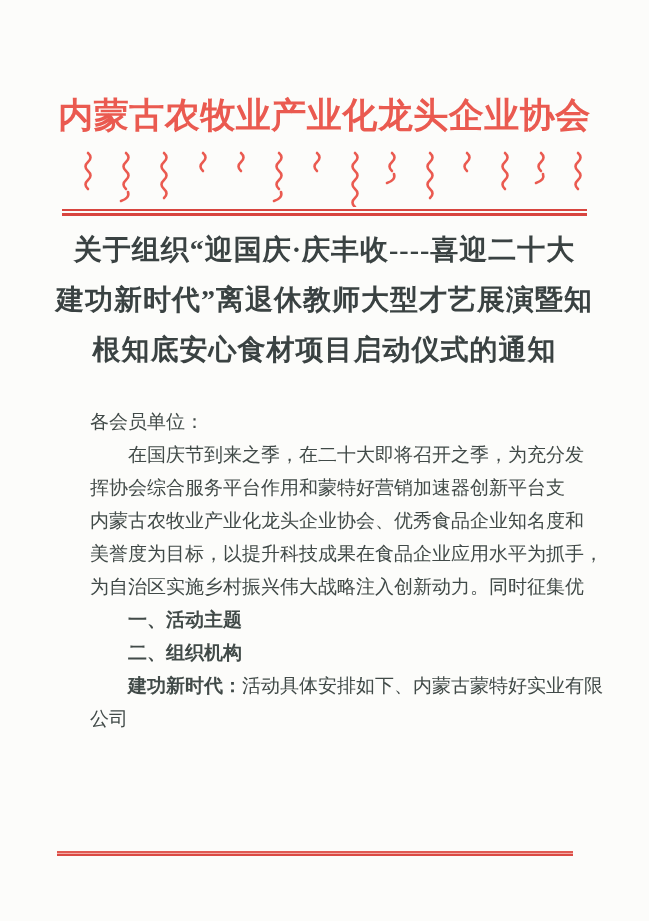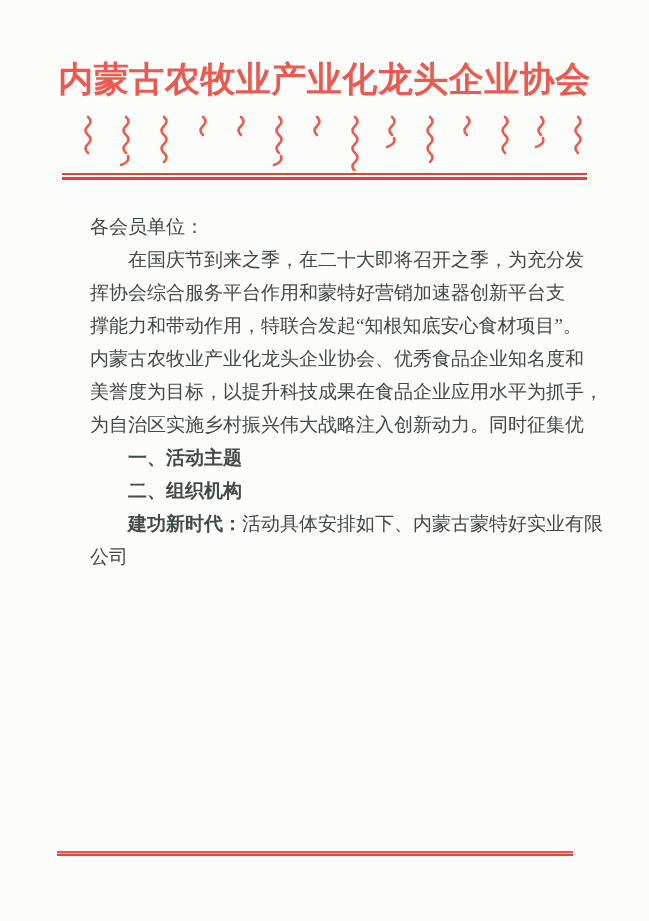--- a/index.html
+++ b/index.html
@@ -2,21 +2,21 @@
 <html><head>
 <meta charset="utf-8">
 <style>
   html,body{margin:0;padding:0;background:#e8e8e8;}
   .page{
     width:649px;height:921px;margin:0 auto;background:#fcfcfa;
     position:relative;overflow:hidden;
     font-family:"Liberation Serif","DejaVu Serif",serif;
   }
   .assoc-name{
-    padding-top:48px;line-height:62px;text-align:center;
+    padding-top:84px;line-height:62px;text-align:center;
     font-size:35px;font-weight:bold;white-space:nowrap;letter-spacing:0.5px;
     font-family:"DejaVu Serif","Liberation Serif",serif;
   }
   .mongolian{display:block;margin-top:3px;}
   .header-divider{
     margin:2px 62px 0 62px;height:7px;
     background:linear-gradient(to bottom,#d8453f 0 2px,rgba(0,0,0,0) 2px 4px,#d8453f 4px 7px);
   }
   .doc-title{margin-top:9px;}
   .doc-title .title-line{
@@ -66,26 +66,30 @@
           <path d="M 505 4 q 5 4.5 0 9 q -5 4.5 0 9 q 5 4.5 0 9 q -5 4.5 0 9"></path>
           <path d="M 541 4 q 5 4.5 0 9 q -5 4.5 0 9"></path>
           <path d="M 543 25 q 2 6 -7 9"></path>
           <path d="M 578 4 q 5 4.5 0 9 q -5 4.5 0 9 q 5 4.5 0 9 q -5 4.5 0 9"></path>
         </g>
       </svg>
 
     <div class="header-divider"></div>
   </header>
 
+  <section class="doc-title" id="title-lines">
+      <div class="title-line">关于组织“迎国庆·庆丰收----喜迎二十大</div>
+      <div class="title-line">建功新时代”离退休教师大型才艺展演暨知</div>
+      <div class="title-line">根知底安心食材项目启动仪式的通知</div>
+    </section>
 
   <section class="doc-body" id="body-lines">
       <div class="line flush"><span>各会员单位：</span></div>
       <div class="line indent"><span>在国庆节到来之季，在二十大即将召开之季，为充分发</span></div>
       <div class="line flush"><span>挥协会综合服务平台作用和蒙特好营销加速器创新平台支</span></div>
-      <div class="line flush"><span>撑能力和带动作用，特联合发起“知根知底安心食材项目”。</span></div>
       <div class="line flush"><span>内蒙古农牧业产业化龙头企业协会、优秀食品企业知名度和</span></div>
       <div class="line flush"><span>美誉度为目标，以提升科技成果在食品企业应用水平为抓手，</span></div>
       <div class="line flush"><span>为自治区实施乡村振兴伟大战略注入创新动力。同时征集优</span></div>
       <div class="line indent heading"><span>一、活动主题</span></div>
       <div class="line indent heading"><span>二、组织机构</span></div>
       <div class="line indent"><span class="prefix">建功新时代：</span><span>活动具体安排如下、内蒙古蒙特好实业有限</span></div>
       <div class="line flush"><span>公司</span></div>
     </section>
 
   <div class="footer-divider"></div>

